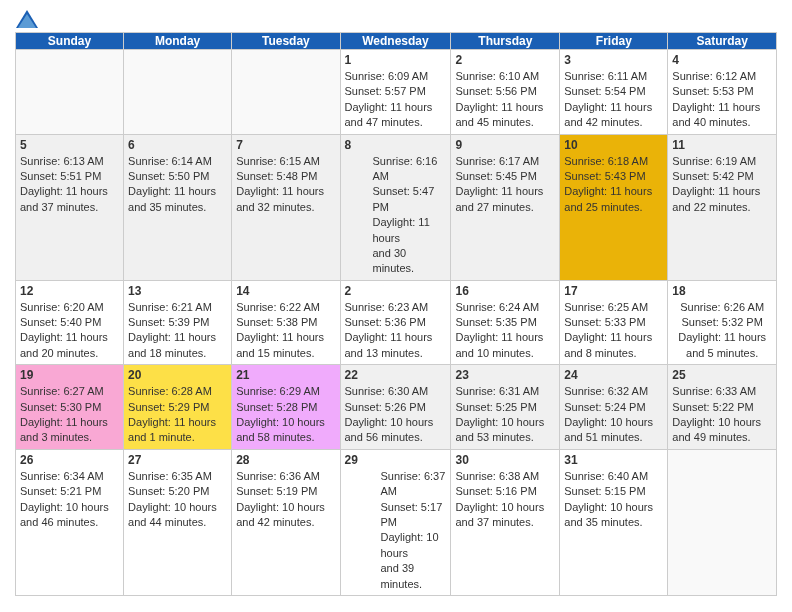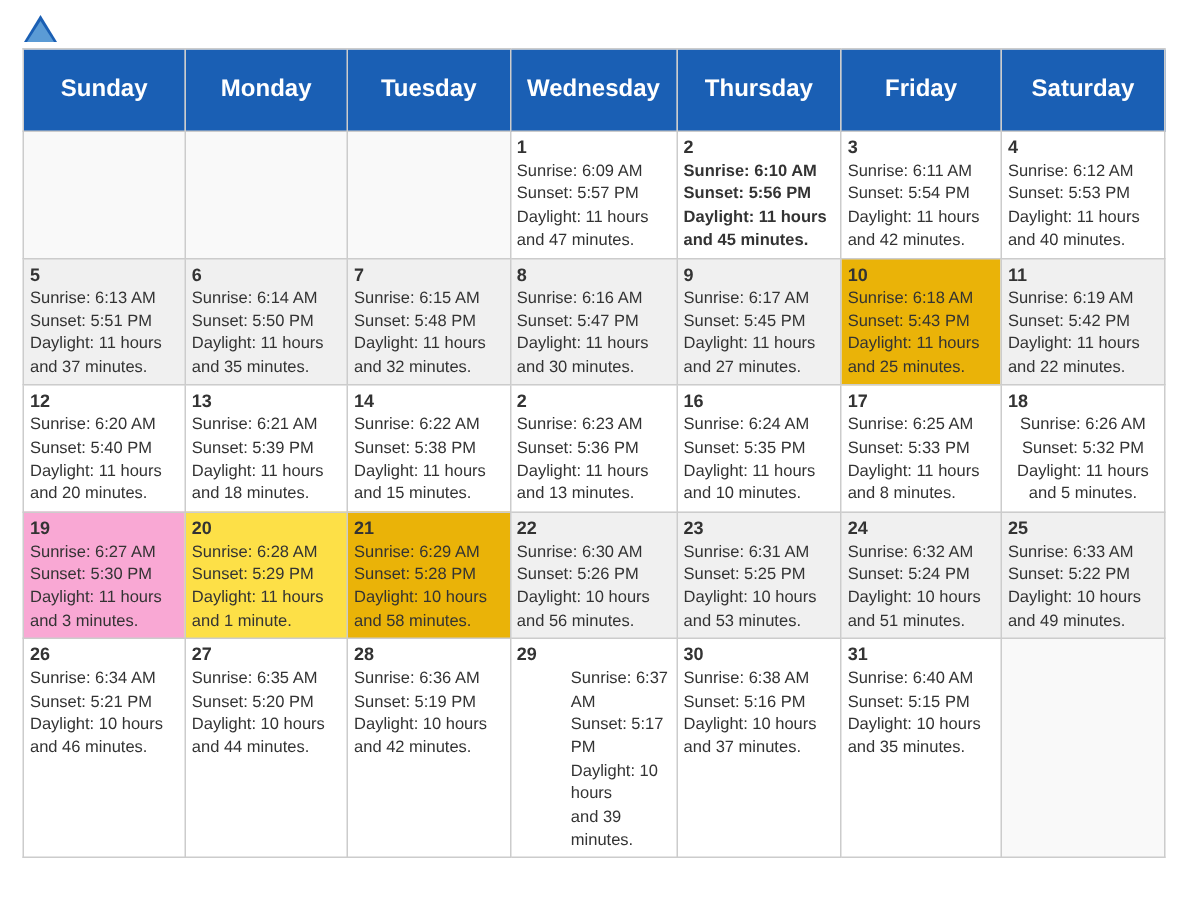--- a/index.html
+++ b/index.html
@@ -7,21 +7,21 @@
     .container { width: 792px; height: 612px; padding: 10px 15px; }
     .header { display: flex; justify-content: space-between; align-items: flex-start; margin-bottom: 8px; }
     .logo { display: flex; flex-direction: column; align-items: flex-start; }
     .logo-text { display: flex; align-items: center; }
     .logo-general { font-size: 18px; font-weight: bold; color: #333; }
     .logo-blue { font-size: 18px; font-weight: bold; color: #1a5fb4; }
     .title-section { text-align: right; }
     .month-title { font-size: 32px; font-weight: bold; color: #333; }
     .location { font-size: 14px; color: #555; }
     .calendar { width: 100%; border-collapse: collapse; }
-    .calendar th { background: #1a5fb4; color: #fff; text-align: center; padding: 18px 3px; font-size: 16px; border: 1px solid #ccc; }
+    .calendar th { background: #1a5fb4; color: #fff; text-align: center; padding: 1px 3px; font-size: 12px; border: 1px solid #ccc; }
     .calendar td { border: 1px solid #ccc; vertical-align: top; padding: 3px 4px; width: 113px; min-height: 80px; font-size: 10px; color: #333; background: #fff; }
     .calendar tr:nth-child(even) td { background: #f5f5f5; }
     .day-num { font-size: 12px; font-weight: bold; display: block; margin-bottom: 2px; }
     .day-info { font-size: 11px; line-height: 1.4; color: #333; }
     .empty { background: #f9f9f9 !important; }
   </style>
 </head>
 <body>
 
 <div class="container">
@@ -61,21 +61,21 @@
           <td class="empty"></td>
           <td>
             <span class="day-num">1</span>
             <div class="day-info" style="white-space: pre-line;">Sunrise: 6:09 AM
 Sunset: 5:57 PM
 Daylight: 11 hours
 and 47 minutes.</div>
           </td>
           <td>
             <span class="day-num">2</span>
-            <div class="day-info" style="white-space: pre-line; font-weight: bold;">Sunrise: 6:10 AM
+            <div class="day-info" style="white-space: pre-line;">Sunrise: 6:10 AM
 Sunset: 5:56 PM
 Daylight: 11 hours
 and 45 minutes.</div>
           </td>
           <td>
             <span class="day-num">3</span>
             <div class="day-info" style="white-space: pre-line;">Sunrise: 6:11 AM
 Sunset: 5:54 PM
 Daylight: 11 hours
 and 42 minutes.</div>
@@ -105,21 +105,21 @@
           </td>
           <td style="background: rgb(240, 240, 240);">
             <span class="day-num">7</span>
             <div class="day-info" style="white-space: pre-line;">Sunrise: 6:15 AM
 Sunset: 5:48 PM
 Daylight: 11 hours
 and 32 minutes.</div>
           </td>
           <td style="background: rgb(240, 240, 240);">
             <span class="day-num">8</span>
-            <div class="day-info" style="white-space: pre-line;">Sunrise: 6:16 AM
+            <div class="day-info" style="white-space: pre-line; margin-left: 28px;">Sunrise: 6:16 AM
 Sunset: 5:47 PM
 Daylight: 11 hours
 and 30 minutes.</div>
           </td>
           <td style="background: rgb(240, 240, 240);">
             <span class="day-num">9</span>
             <div class="day-info" style="white-space: pre-line;">Sunrise: 6:17 AM
 Sunset: 5:45 PM
 Daylight: 11 hours
 and 27 minutes.</div>
@@ -198,21 +198,21 @@
 Daylight: 11 hours
 and 3 minutes.</div>
           </td>
           <td style="background: #fde047;">
             <span class="day-num">20</span>
             <div class="day-info" style="white-space: pre-line;">Sunrise: 6:28 AM
 Sunset: 5:29 PM
 Daylight: 11 hours
 and 1 minute.</div>
           </td>
-          <td style="background: #eab308;">
+          <td style="background: #f0abfc;">
             <span class="day-num">21</span>
             <div class="day-info" style="white-space: pre-line;">Sunrise: 6:29 AM
 Sunset: 5:28 PM
 Daylight: 10 hours
 and 58 minutes.</div>
           </td>
           <td style="background: rgb(240, 240, 240);">
             <span class="day-num">22</span>
             <div class="day-info" style="white-space: pre-line;">Sunrise: 6:30 AM
 Sunset: 5:26 PM

